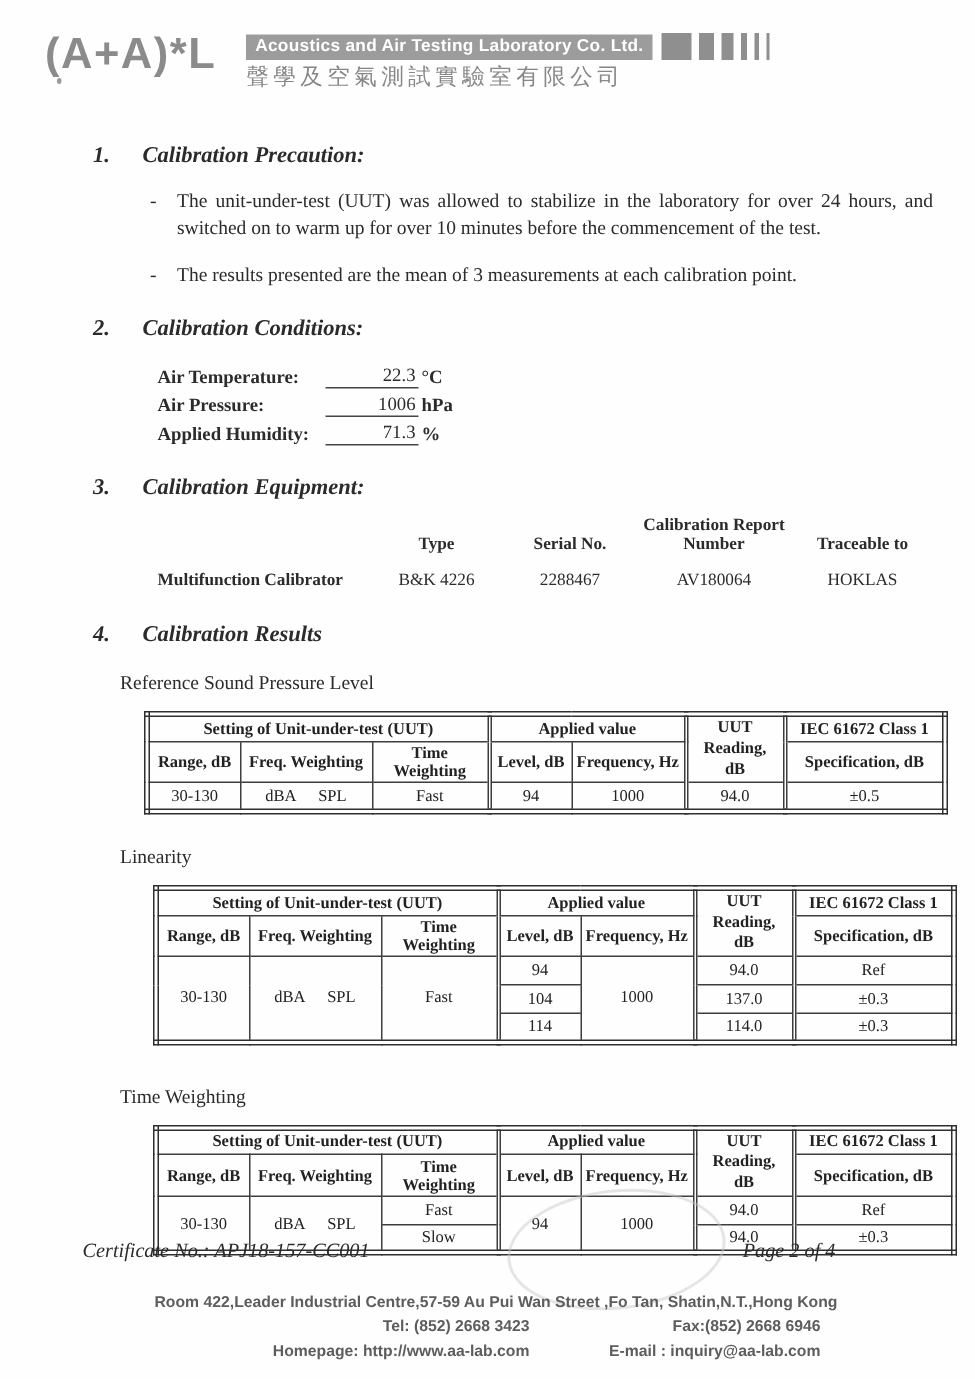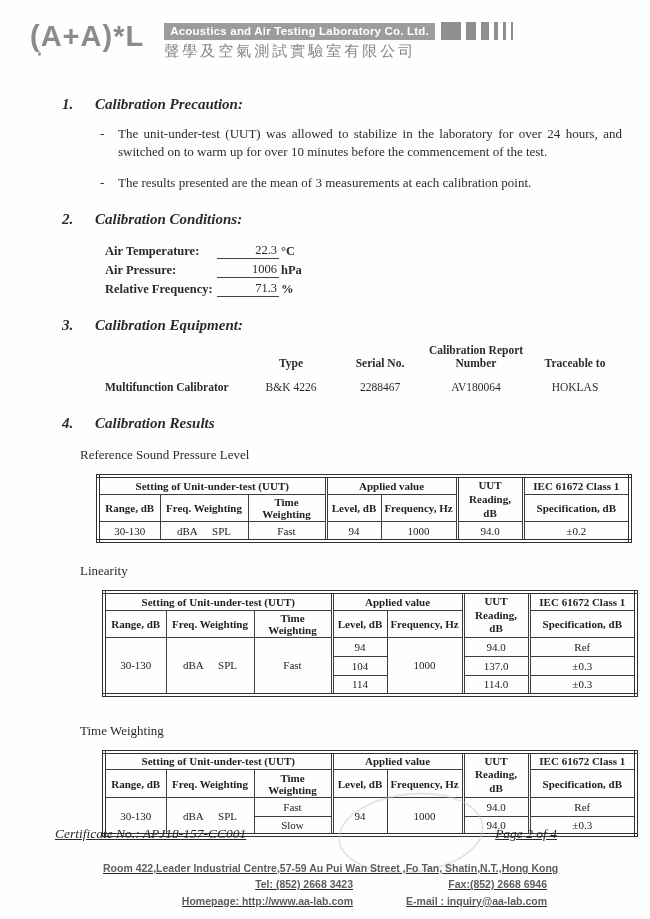--- a/index.html
+++ b/index.html
@@ -77,21 +77,21 @@
     border:1px solid #3d3d3d; text-align:center; vertical-align:middle;
     padding:1px 2px; color:#222;
   }
   .caltable th { font-weight:bold; height:18px; }
   .caltable td { height:19px; }
   .sep { border-left:3px double #3d3d3d !important; }
   .freq-inner { display:flex; justify-content:space-evenly; }
   .uut-head { line-height:1.25; }
 
   
-  .footer { position:absolute; left:0; top:826px; width:582px;text-decoration:underline; }
+  .footer { position:absolute; left:0; top:826px; width:582px; }
   .cert-row { display:flex; justify-content:space-between; padding:0 25px 0 55px; font-style:italic; }
   .cert { font-size:13.5px; }
   .pageno { font-size:13.5px; }
   .address {
     margin:18px 0 0 103px; width:412px;
     font-family:"Liberation Sans", sans-serif; font-weight:bold;
     font-size:10.5px; color:#5d5d5d; line-height:1.55;
   }
   .addr-line1 { text-align:center; white-space:nowrap; }
   .addr-grid { display:grid; grid-template-columns:250px 162px;gap:32px; }
@@ -151,21 +151,21 @@
       <span class="cond-label">Air Temperature:</span>
       <span class="cond-line">22.3</span>
       <span class="cond-unit">°C</span>
     </div>
     <div class="cond-row">
       <span class="cond-label">Air Pressure:</span>
       <span class="cond-line">1006</span>
       <span class="cond-unit">hPa</span>
     </div>
     <div class="cond-row">
-      <span class="cond-label">Relative Frequency:</span>
+      <span class="cond-label">Applied Humidity:</span>
       <span class="cond-line">71.3</span>
       <span class="cond-unit">%</span>
     </div>
   </div>
 
   <div class="section s3">
     <span class="sec-num">3.</span>
     <span class="sec-title">Calibration Equipment:</span>
   </div>
   <div class="equip">
@@ -220,21 +220,21 @@
       <td>
         <div class="freq-inner">
               <span>dBA</span>
               <span>SPL</span>
             </div>
       </td>
       <td>Fast</td>
       <td class="sep">94</td>
       <td>1000</td>
       <td class="sep">94.0</td>
-      <td class="sep">±0.2</td>
+      <td class="sep">±0.5</td>
     </tr>
   </tbody>
     </table>
 
   <div class="tbl-title lin">Linearity</div>
 
   <table class="caltable ind">
     <colgroup>
         <col style="width:62px">
         <col style="width:88px">

